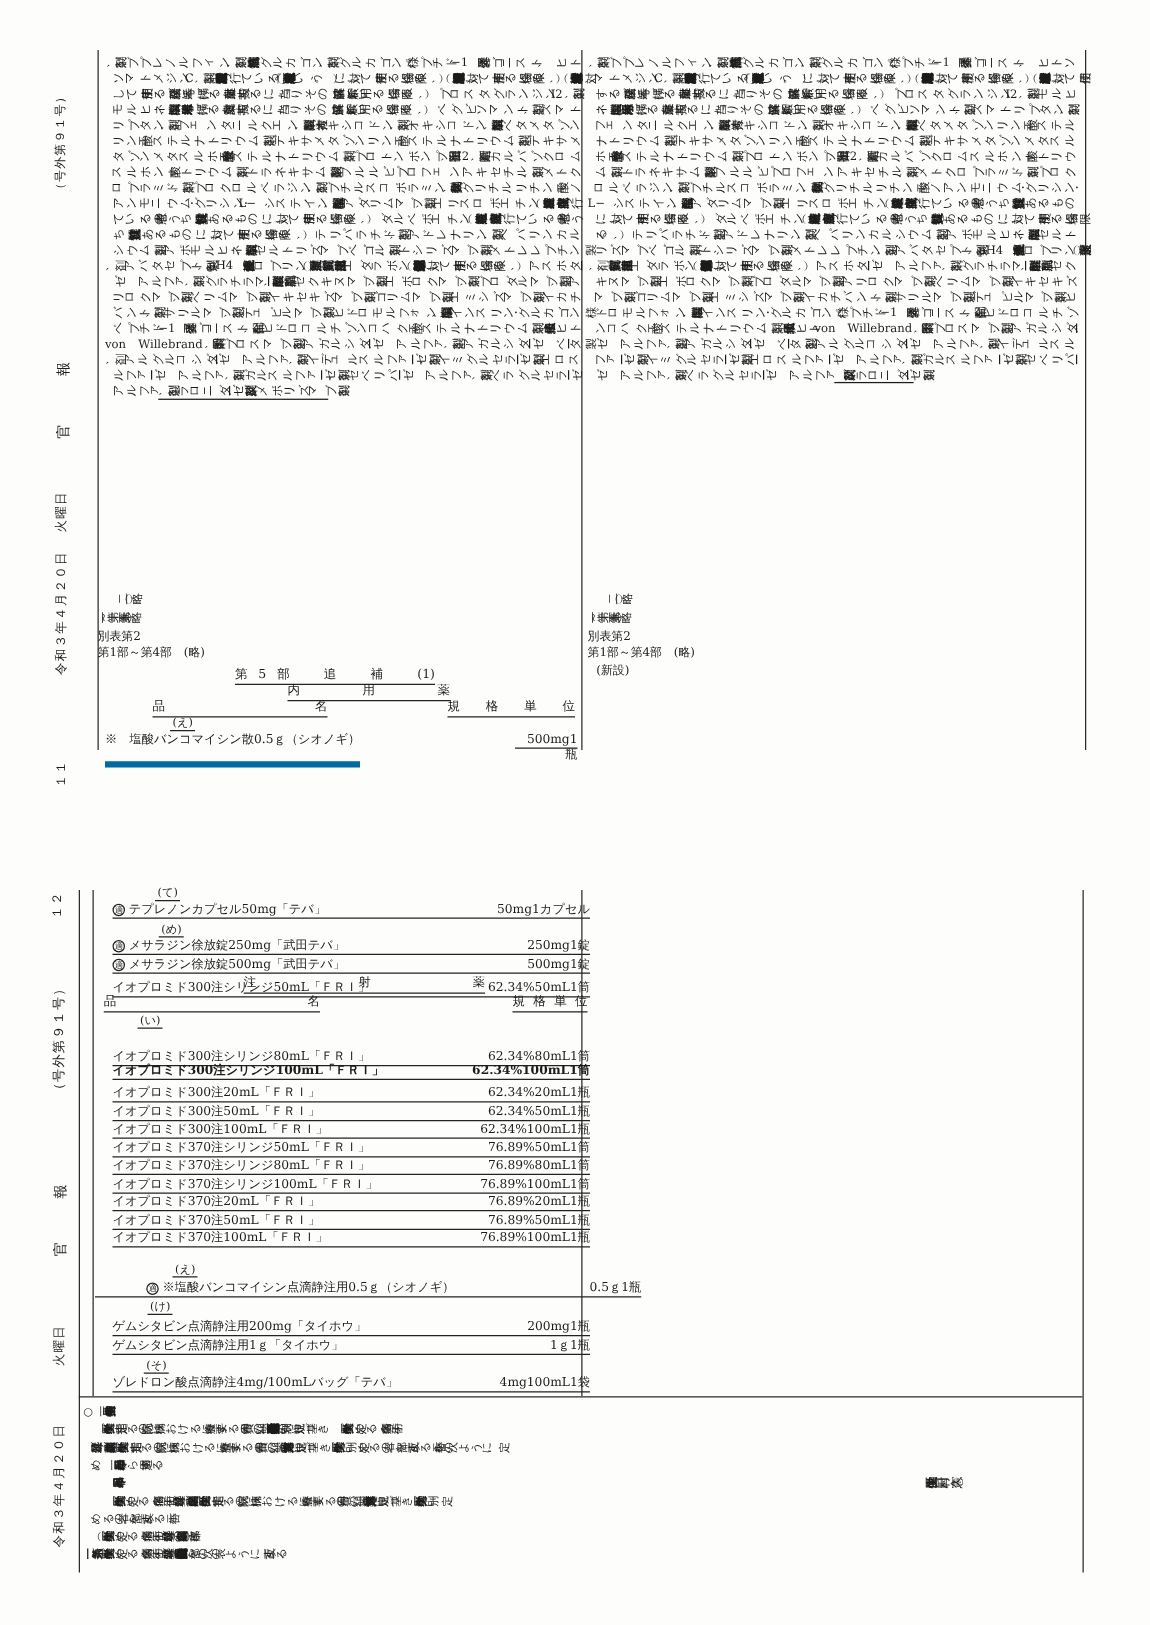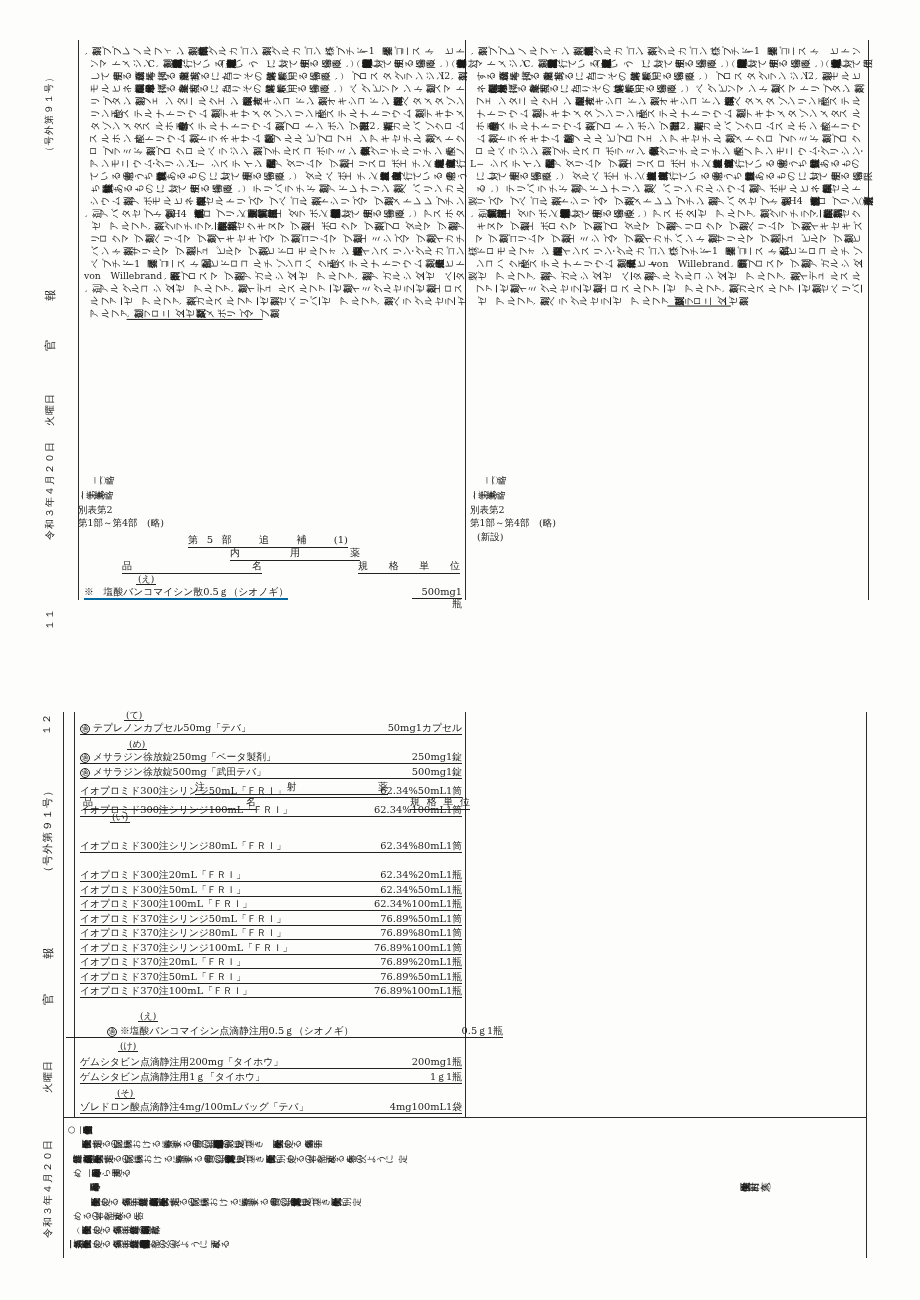--- a/index.html
+++ b/index.html
@@ -13,26 +13,26 @@
   .s93{font-size:9.3px;line-height:12px;}
   .mline{font-size:10px;line-height:14px;letter-spacing:1px;}
   .nline{font-size:8.9px;line-height:12px;}
   .gothic{font-family:"DejaVu Sans","Liberation Sans",sans-serif;}
   .vline{position:absolute;width:1px;background:#2b2b2b;}
   .hline{position:absolute;height:1px;background:#2b2b2b;}
   .up{position:absolute;font-size:9.5px;white-space:nowrap;line-height:11px;}
   .spread{position:absolute;font-size:10px;line-height:12px;text-align:justify;text-align-last:justify;
           text-justify:inter-character;border-bottom:1px solid #222;height:13px;overflow:hidden;}
   .prow{position:absolute;display:flex;justify-content:space-between;align-items:flex-end;
-        border-bottom:1px solid #222;font-size:9.8px;height:12px;white-space:nowrap;line-height:12px;}
+        border-bottom:1px solid #222;font-size:9.8px;height:12px;white-space:nowrap;line-height:12px;margin-left:10px;}
   .kanamark{position:absolute;font-size:9px;line-height:10px;border-bottom:1px solid #222;padding:0 2px;}
   .maru{display:inline-block;width:10px;height:10px;border:0.8px solid #222;border-radius:50%;
         font-size:7px;line-height:9px;text-align:center;margin-right:3px;box-sizing:border-box;
         vertical-align:0px;}
-  .uline{border-bottom:2px solid #0369a1;display:inline-block;padding-bottom:1px;}
+  .uline{border-bottom:5px solid #0369a1;display:inline-block;padding-bottom:12px;}
   .rval{position:absolute;border-bottom:1px solid #222;text-align:right;font-size:9.8px;height:12px;line-height:12px;}
 </style>
 </head>
 <body>
 
 <div class="screen">
 
   <section>
 
     <div class="sw mline" style="left:42px;top:80px;width:76px;height:15px;transform:translateY(76px) rotate(-90deg);font-size:9.5px;">（号外第９１号）</div>
@@ -87,42 +87,42 @@
     <div class="vline" style="left:866px;top:712px;height:546px;"></div>
     <div class="hline" style="left:63px;top:1117px;width:803px;"></div>
 
     <div class="kanamark" style="left:124px;top:710px;">(て)</div>
     <div class="prow" style="left:80px;top:722px;width:382px;">
       <span><span class="maru">適</span><span>テプレノンカプセル50mg「テバ」</span></span>
       <span>50mg1カプセル</span>
     </div>
     <div class="kanamark" style="left:127px;top:739px;">(め)</div>
     <div class="prow" style="left:80px;top:751px;width:382px;">
-      <span><span class="maru">適</span><span>メサラジン徐放錠250mg「ベータ製剤」</span></span>
+      <span><span class="maru">適</span><span>メサラジン徐放錠250mg「武田テバ」</span></span>
       <span>250mg1錠</span>
     </div>
     <div class="prow" style="left:80px;top:766px;width:382px;">
       <span><span class="maru">適</span><span>メサラジン徐放錠500mg「武田テバ」</span></span>
       <span>500mg1錠</span>
     </div>
 
     <div class="spread" style="left:195px;top:781px;width:193px;">注射薬</div>
     <div class="spread" style="left:83px;top:796px;width:173px;">品名</div>
     <div class="spread" style="left:410px;top:796px;width:60px;">規格単位</div>
     <div class="kanamark" style="left:110px;top:812px;">(い)</div>
 
     <div class="prow" style="left:80px;top:785px;width:382px;">
       <span>イオプロミド300注シリンジ50mL「ＦＲＩ」</span>
       <span>62.34%50mL1筒</span>
     </div>
     <div class="prow" style="left:80px;top:840px;width:382px;gap:31px;">
       <span>イオプロミド300注シリンジ80mL「ＦＲＩ」</span>
       <span>62.34%80mL1筒</span>
     </div>
-    <div class="prow" style="left:80px;top:804px;width:382px;">
+    <div class="prow" style="left:80px;top:851px;width:382px;font-weight:bold;">
       <span>イオプロミド300注シリンジ100mL「ＦＲＩ」</span>
       <span>62.34%100mL1筒</span>
     </div>
     <div class="prow" style="left:80px;top:869px;width:382px;">
       <span>イオプロミド300注20mL「ＦＲＩ」</span>
       <span>62.34%20mL1瓶</span>
     </div>
     <div class="prow" style="left:80px;top:884px;width:382px;">
       <span>イオプロミド300注50mL「ＦＲＩ」</span>
       <span>62.34%50mL1瓶</span>

